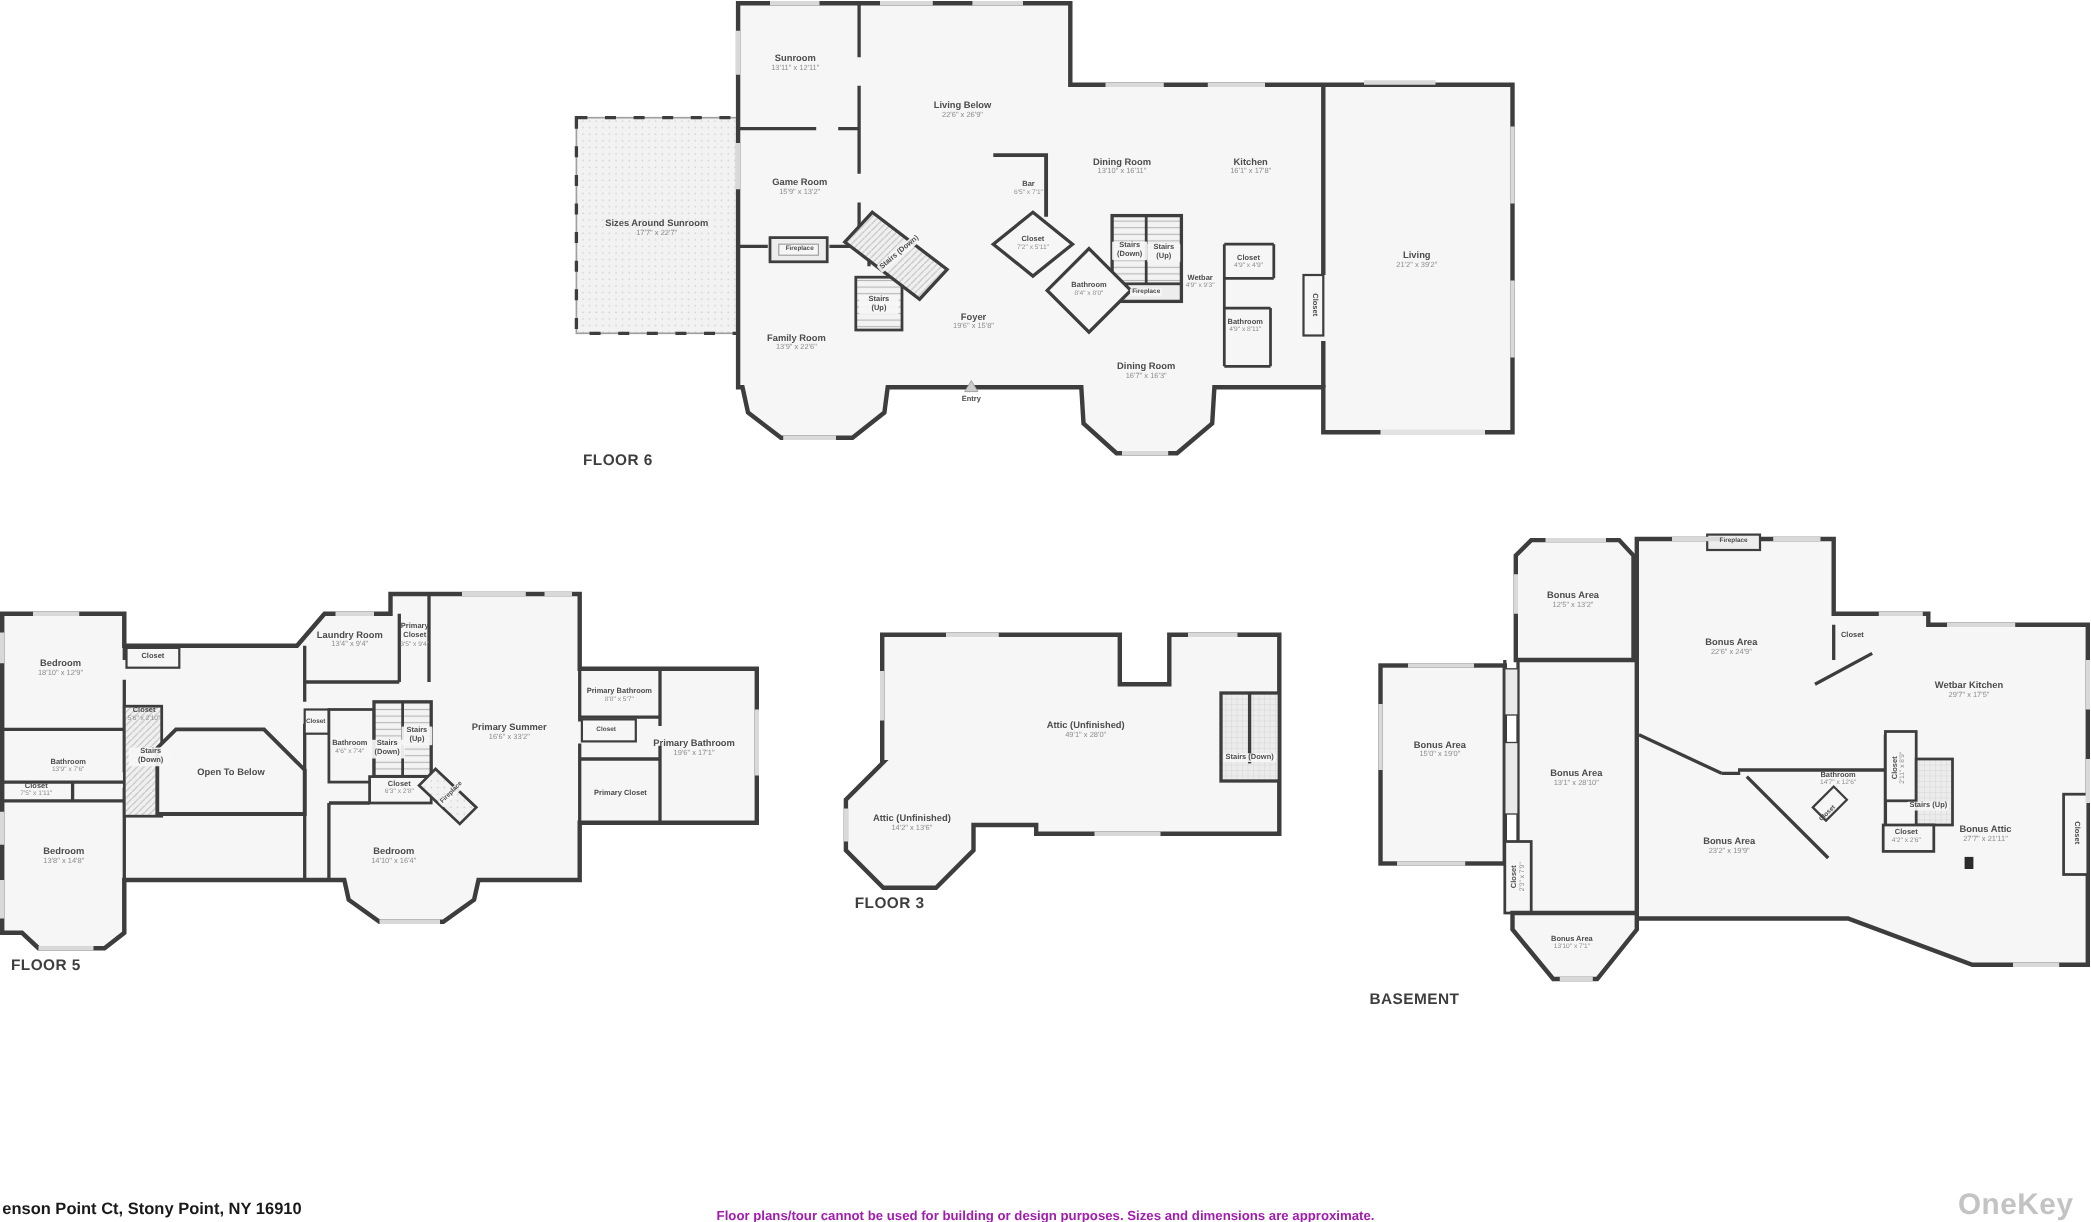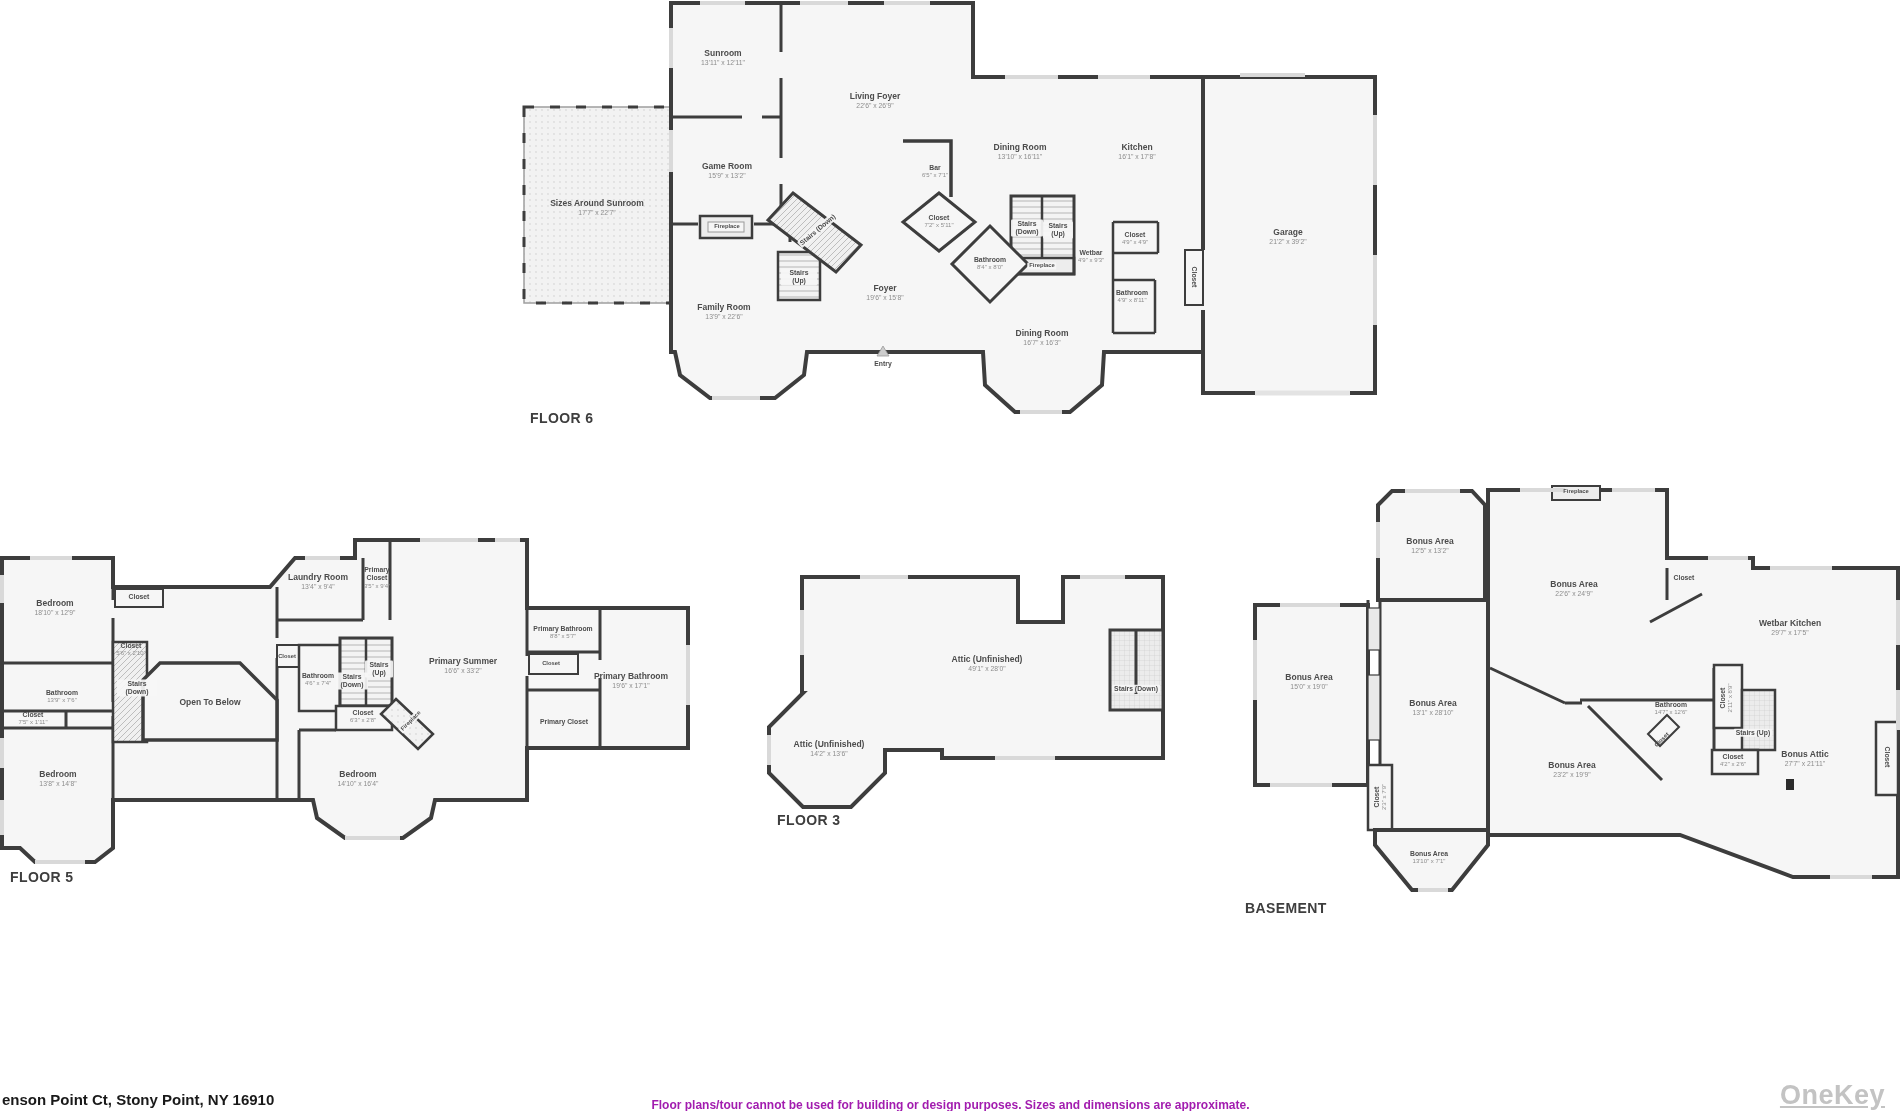--- a/index.html
+++ b/index.html
@@ -14,21 +14,21 @@
   .lbl.xs .nm{font-size:5.8px;}
   .lbl.wrap .nm{white-space:normal;}
   .lbl.chip .nm{background:rgba(246,246,246,.92);padding:0 2px;border-radius:1px;}
   .r90{transform:translate(-50%,-50%) rotate(90deg);}
   .rm90{transform:translate(-50%,-50%) rotate(-90deg);}
   .rm40{transform:translate(-50%,-50%) rotate(-40deg);}
   .rm45{transform:translate(-50%,-50%) rotate(-45deg);}
   .ftitle{position:absolute;font-size:14px;font-weight:700;color:#3e3e3e;letter-spacing:.4px;z-index:6;}
   .addr{position:absolute;left:2px;top:1091px;font-size:15px;font-weight:700;color:#191919;z-index:6;white-space:nowrap;}
   .disc{position:absolute;left:0;top:1098px;width:100%;text-align:center;font-size:12px;font-weight:700;color:#a21caf;z-index:6;}
-  .brand{position:absolute;right:16px;top:1080px;font-size:27px;color:#c3c3c3;font-weight:600;letter-spacing:.5px;z-index:6;text-decoration:underline;}
+  .brand{position:absolute;right:16px;top:1080px;font-size:27px;color:#c3c3c3;font-weight:600;letter-spacing:.5px;z-index:6;}
 </style>
 </head>
 <body>
 
 <div id="page">
 
 <svg width="1901" height="1111" viewBox="0 0 1901 1111">
   <defs>
     <pattern id="pDots" width="6" height="6" patternUnits="userSpaceOnUse">
       <rect width="6" height="6" fill="#f2f2f2"></rect>
@@ -118,21 +118,21 @@
     <rect x="1876" y="722" width="22" height="73" fill="#f6f6f6" stroke="#3d3d3d" stroke-width="2.5"></rect>
     <path d="M1520,490 H1565 M1612,490 H1655 M1770,568 H1832 M1708,558 H1748 M1898,600 V645 M1898,690 V730 M1830,877 H1872 M1280,605 H1340 M1255,640 V700 M1270,785 H1332 M1405,491 H1460 M1378,522 V558 M1418,890 H1448" fill="none" stroke="#d9d9d9" stroke-width="4"></path>
   </g>
 </svg>
 
 <div class="lbl" style="left:723px;top:57px">
       <span class="nm">Sunroom</span>
       <span class="dm">13'11" x 12'11"</span>
     </div>
 <div class="lbl" style="left:875px;top:100px">
-      <span class="nm">Living Foyer</span>
+      <span class="nm">Living Below</span>
       <span class="dm">22'6" x 26'9"</span>
     </div>
 <div class="lbl" style="left:727px;top:170px">
       <span class="nm">Game Room</span>
       <span class="dm">15'9" x 13'2"</span>
     </div>
 <div class="lbl" style="left:597px;top:207px">
       <span class="nm">Sizes Around Sunroom</span>
       <span class="dm">17'7" x 22'7"</span>
     </div>
@@ -198,21 +198,21 @@
       <span class="dm">16'1" x 17'8"</span>
     </div>
 <div class="lbl" style="left:1042px;top:337px">
       <span class="nm">Dining Room</span>
       <span class="dm">16'7" x 16'3"</span>
     </div>
 <div class="lbl sm r90" style="left:1194px;top:277px">
       <span class="nm">Closet</span>
     </div>
 <div class="lbl" style="left:1288px;top:236px">
-      <span class="nm">Garage</span>
+      <span class="nm">Living</span>
       <span class="dm">21'2" x 39'2"</span>
     </div>
 
 <div class="lbl" style="left:55px;top:607px">
       <span class="nm">Bedroom</span>
       <span class="dm">18'10" x 12'9"</span>
     </div>
 <div class="lbl sm" style="left:139px;top:597px">
       <span class="nm">Closet</span>
     </div>

